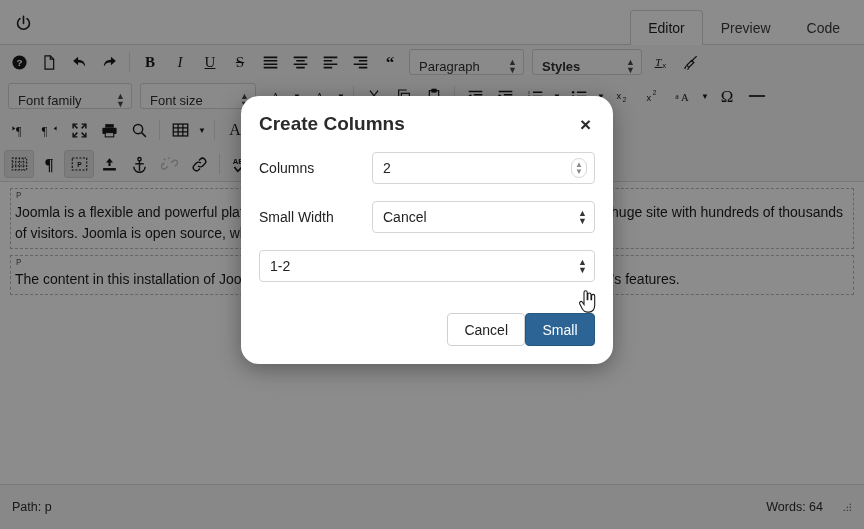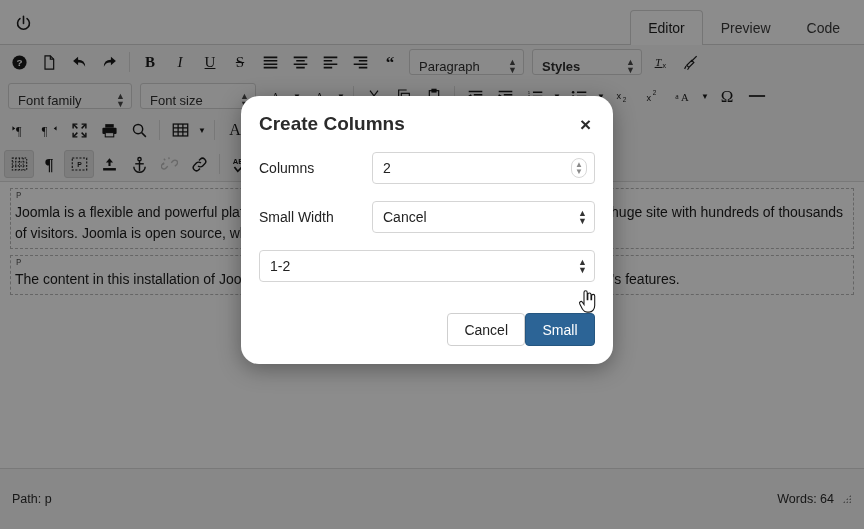--- a/index.html
+++ b/index.html
@@ -191,28 +191,28 @@
 
   
   .statusbar {
     height: 36px;
     min-height: 36px;
     border-top: 1px solid #dcdcdc;
     background: #f7f7f7;
     display: flex;
     align-items: center;
     justify-content: space-between;
-    padding: 12px 12px;
+    padding: 4px 12px;
     font-size: 12.5px;
     color: #2c2c2c;
   }
   .status-right {
     display: flex;
     align-items: center;
-    gap: 8px;
+    gap: 19px;
   }
   .resize-grip {
     width: 10px;
     height: 10px;
     opacity: .55;
   }
 
   
   .backdrop {
     position: absolute;

